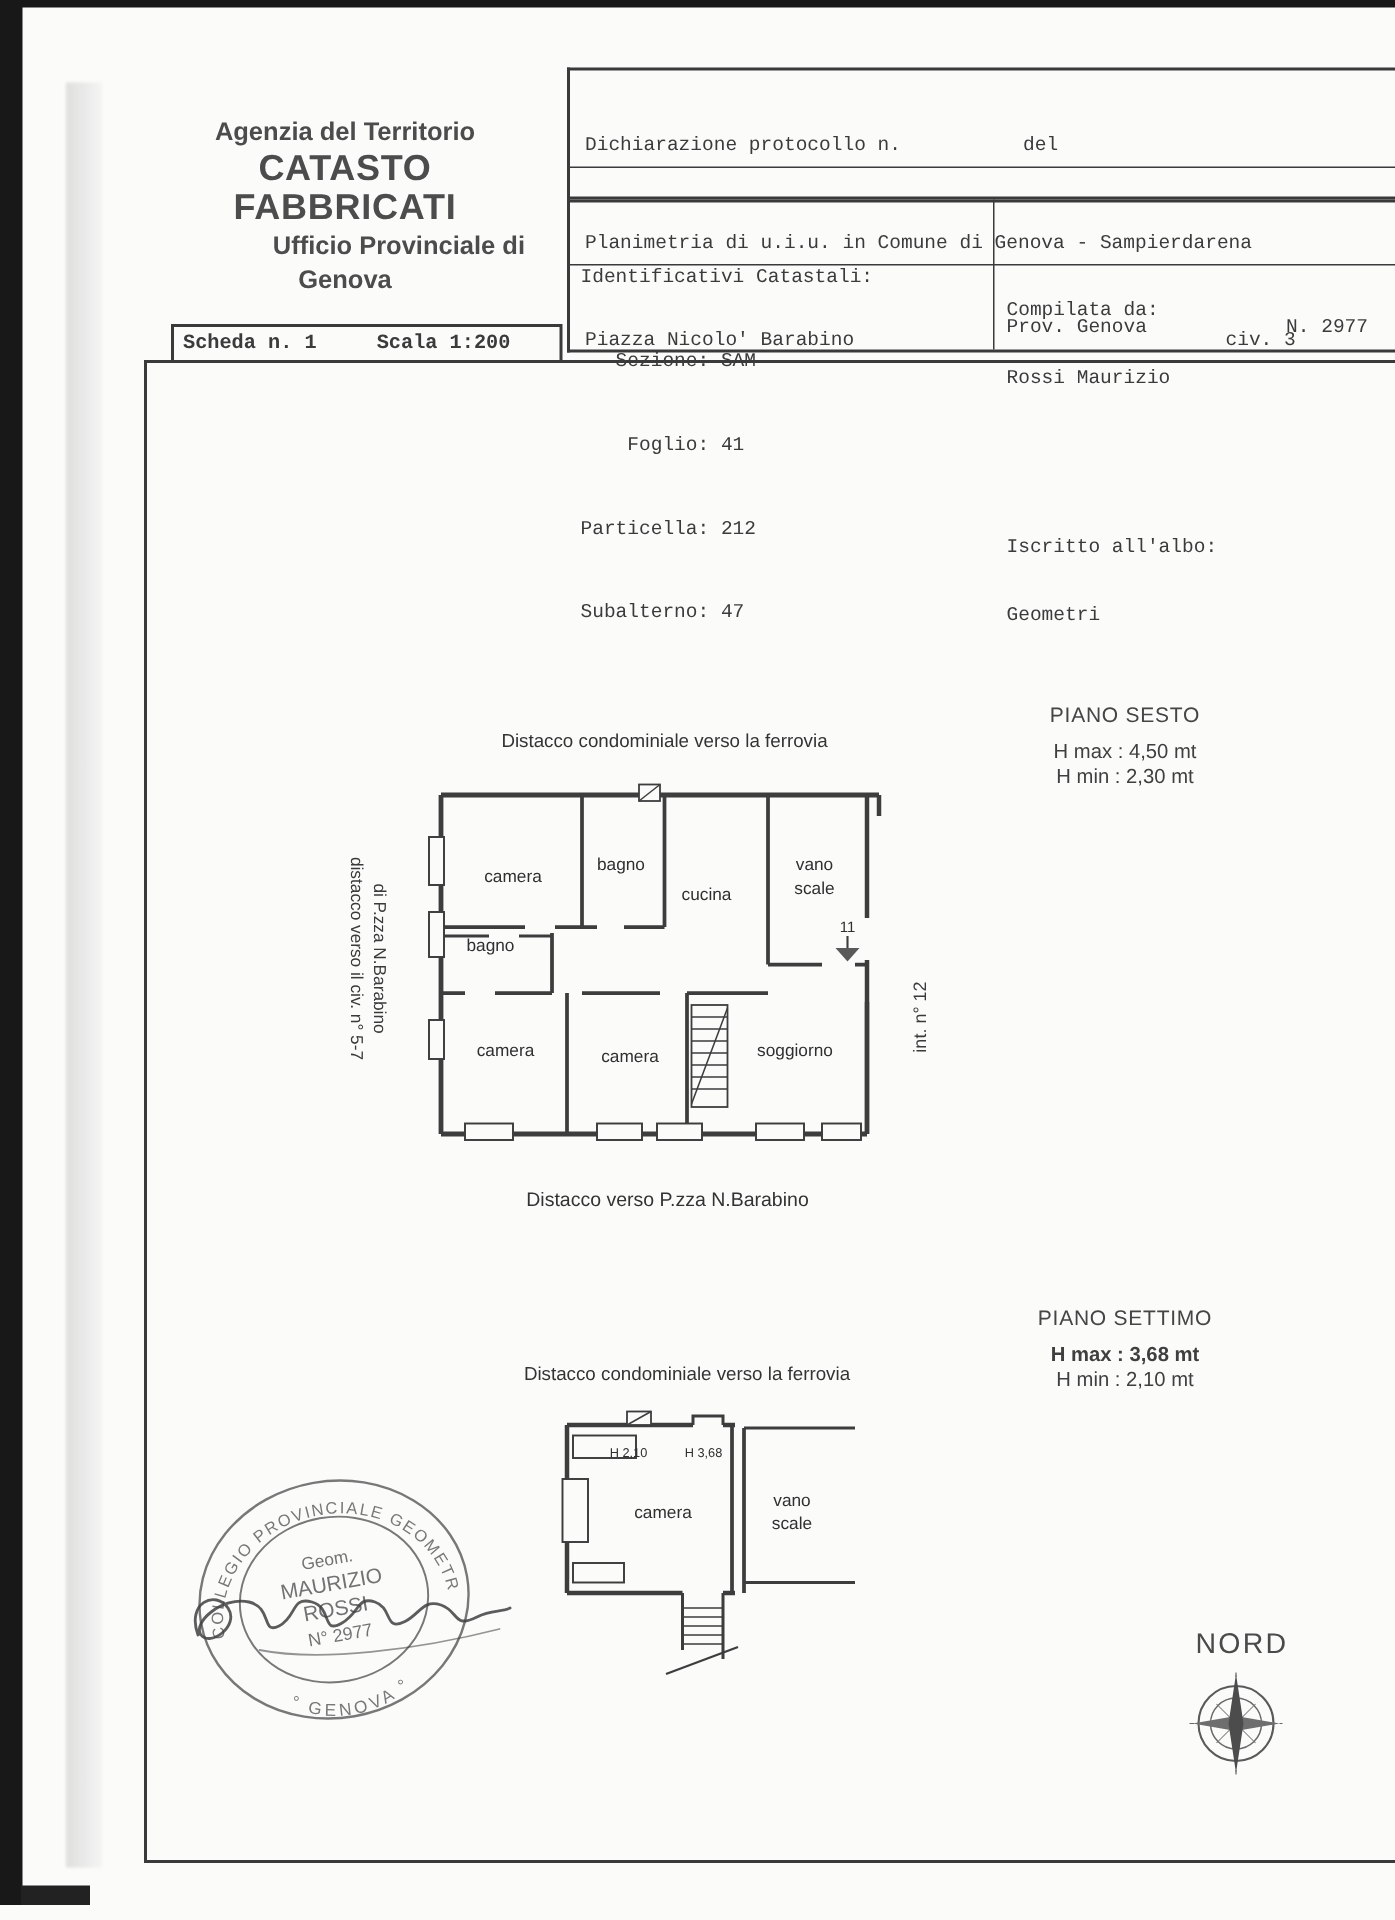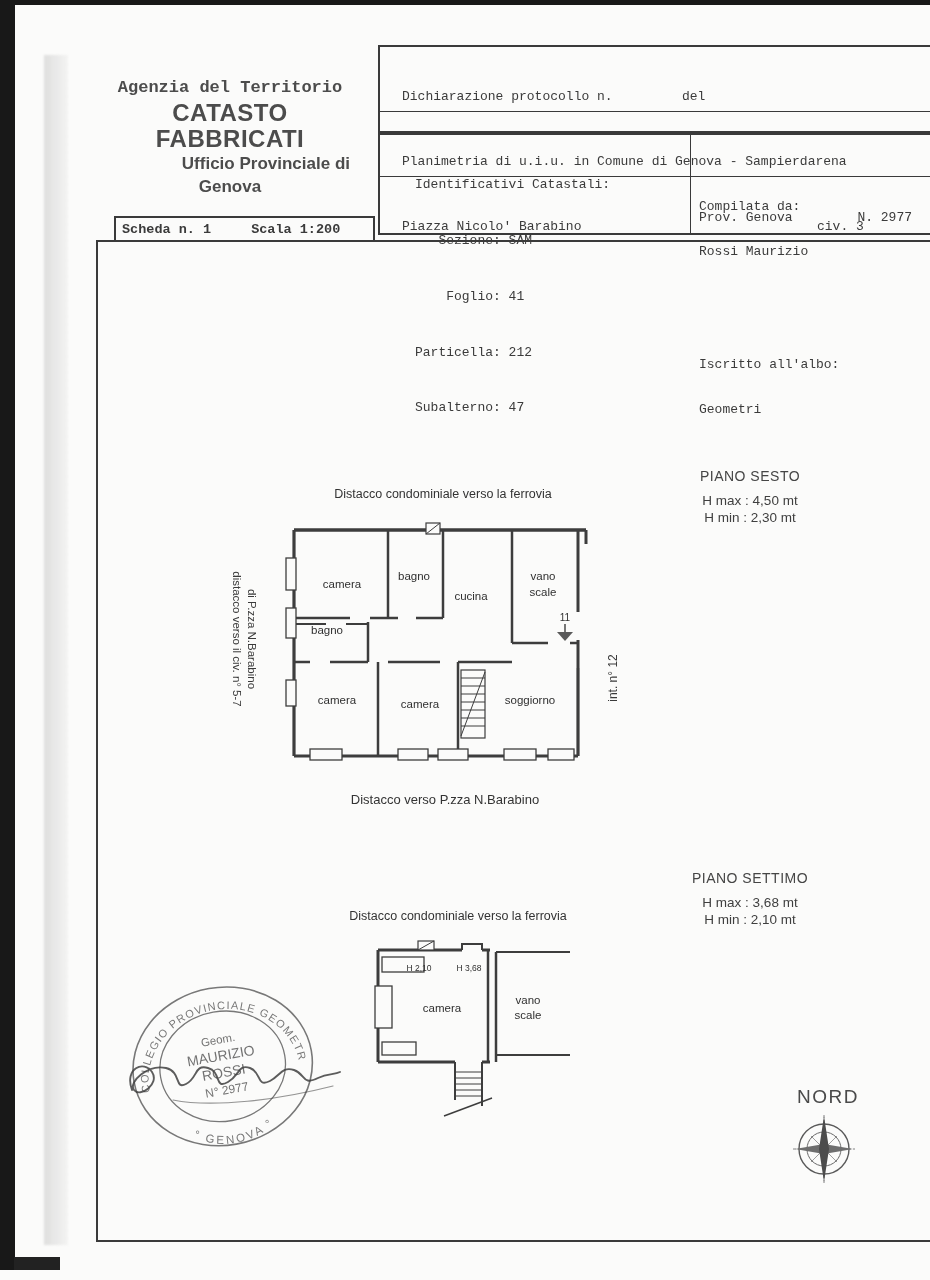--- a/index.html
+++ b/index.html
@@ -9,37 +9,37 @@
   .abs{position:absolute;}
   
   .edge-top{left:0;top:0;width:930px;height:5px;background:#181818;}
   .edge-left{left:0;top:0;width:15px;height:1270px;background:#181818;}
   .edge-foot{left:14px;top:1257px;width:46px;height:13px;background:#222;}
   .streak{left:44px;top:55px;width:24px;height:1190px;
           background:linear-gradient(to right,rgba(150,150,150,.28),rgba(190,190,190,.10));
           filter:blur(1px);}
   
   .agency{left:110px;top:76px;width:240px;text-align:center;font-weight:bold;color:#4c4c4c;}
-  .agency .l1{font-size:17px;line-height:24px;font-family:Liberation Mono, monospace;}
+  .agency .l1{font-size:17px;line-height:24px;}
   .agency .l2{font-size:24px;line-height:26px;letter-spacing:.5px;}
   .agency .l3{font-size:17px;line-height:23px;text-align:right;}
   .agency .l4{font-size:17px;line-height:23px;}
   .mono{font-family:"Liberation Mono",monospace;white-space:pre;}
   .scheda-box{left:114px;top:216px;width:257px;height:22px;border:2px solid #3a3a3a;
               display:flex;align-items:center;font-size:13.5px;font-weight:600;}
   .scheda-box .s1{margin-left:6px;}
   .scheda-box .s2{margin-left:40px;}
   .proto-box{left:378px;top:45px;width:560px;height:86px;border:2px solid #3a3a3a;border-right:none;}
   .proto-row{position:relative;height:28px;line-height:28px;font-size:13px;border-bottom:1.5px solid #3a3a3a;}
   .proto-row:last-child{border-bottom:none;}
-  .proto-row .lft{position:absolute;left:22px;top:0;}
+  .proto-row .lft{position:absolute;left:10px;top:0;}
   .proto-row .del{position:absolute;left:302px;top:0;}
   .proto-row .civ{position:absolute;left:437px;top:0;}
   .id-box{left:378px;top:131px;width:560px;height:100px;border:2px solid #3a3a3a;border-right:none;display:flex;}
-  .id-left{width:275px;border-right:1.5px solid #3a3a3a;padding:6px 0 0 7px;font-size:13px;line-height:18.6px;margin-left:28px;}
+  .id-left{width:275px;border-right:1.5px solid #3a3a3a;padding:6px 0 0 7px;font-size:13px;line-height:18.6px;}
   .id-right{flex:1;padding:6px 0 0 8px;font-size:13px;position:relative;}
   .id-right .grp1{line-height:15px;}
   .id-right .grp2{line-height:15px;margin-top:8px;}
   .id-right .grp3{position:absolute;left:8px;right:0;bottom:8px;display:flex;justify-content:space-between;padding-right:28px;line-height:14px;}
   
   .frame{left:96px;top:240px;width:845px;height:998px;border:2px solid #3a3a3a;border-right:none;}
   
   .cap{font-size:12.5px;color:#333;text-align:center;}
   .ftitle{text-align:center;color:#454545;}
   .ftitle .t{font-size:14px;letter-spacing:.5px;line-height:24px;white-space:nowrap;}
@@ -189,21 +189,21 @@
       <text x="47" y="114">bagno</text>
       <text x="57" y="184">camera</text>
       <text x="140" y="188">camera</text>
       <text x="250" y="184">soggiorno</text>
       <text x="285" y="101" font-size="10">11</text>
     </g>
   </svg>
 
   <div class="abs ftitle" style="left:655px;top:866px;width:190px;">
     <div class="t">PIANO SETTIMO</div>
-    <div class="h" style="margin-top:5px;">H max : 3,68 mt</div>
+    <div class="h" style="margin-top:5px;font-weight:bold;">H max : 3,68 mt</div>
     <div class="h">H min : 2,10 mt</div>
   </div>
 
   <div class="abs cap" style="left:342px;top:909px;width:232px;">Distacco condominiale verso la ferrovia</div>
 
   <svg class="abs" style="left:370px;top:940px;" width="200" height="185" viewBox="0 0 200 185">
     <g stroke="#3d3d3d" fill="none">
 
       <path d="M8,10 H92" stroke-width="3"></path>
       <path d="M92,10 V4 H112 V10" stroke-width="2"></path>

